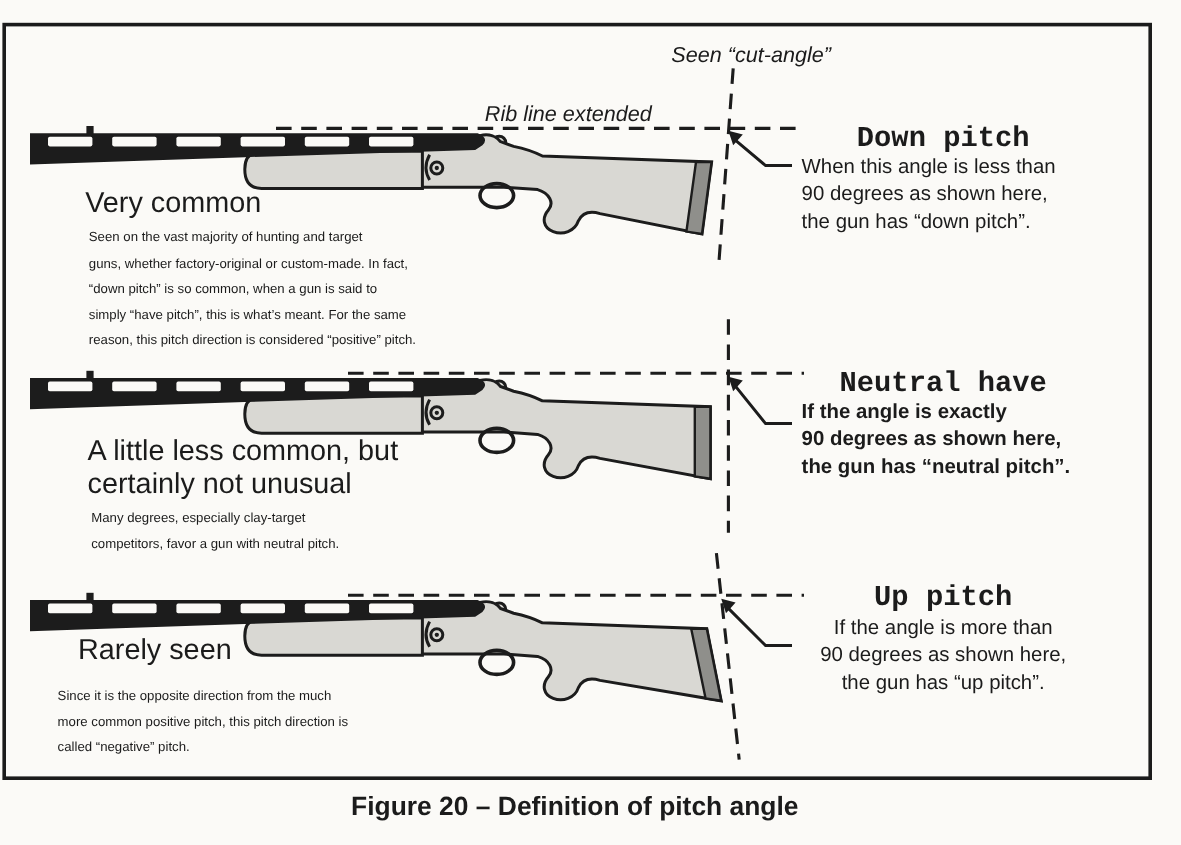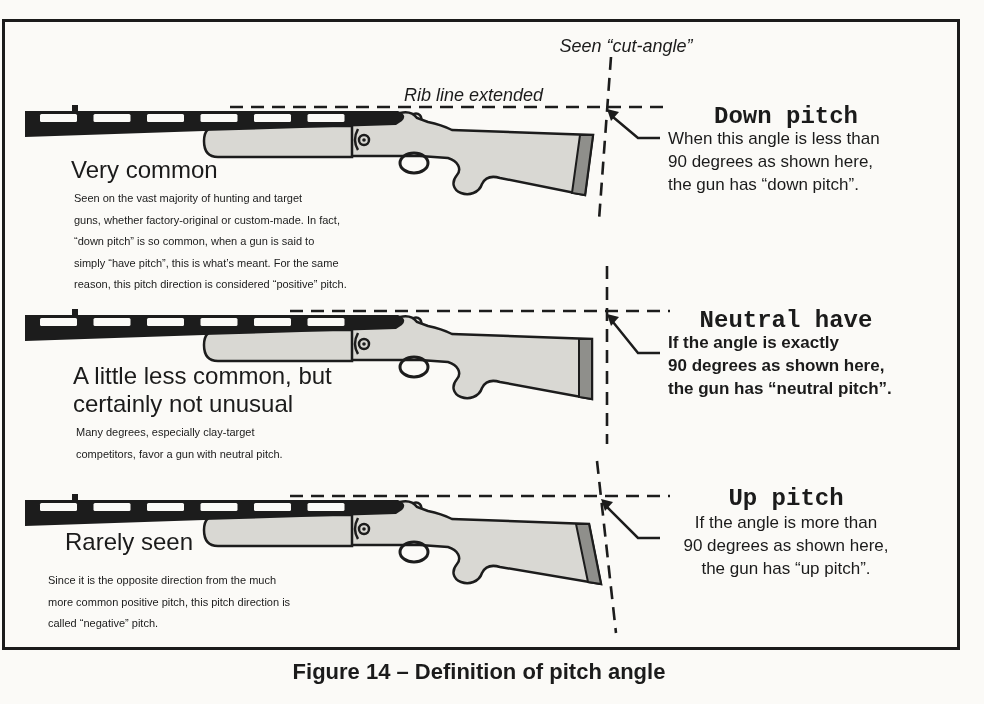--- a/index.html
+++ b/index.html
@@ -153,13 +153,13 @@
 
 <div class="abs freq-heading" id="s3-freq-heading">Rarely seen</div>
 <div class="abs freq-body" id="s3-freq-body">Since it is the opposite direction from the much
 more common positive pitch, this pitch direction is
 called “negative” pitch.</div>
 <div class="abs pitch-block pitch-heading" id="s3-pitch-heading">Up pitch</div>
 <div class="abs pitch-block pitch-body" id="s3-pitch-body">If the angle is more than
 90 degrees as shown here,
 the gun has “up pitch”.</div>
 
-<div class="abs caption">Figure 14 – Definition of pitch angle</div>
+<div class="abs caption">Figure 20 – Definition of pitch angle</div>
 
 </body></html>

